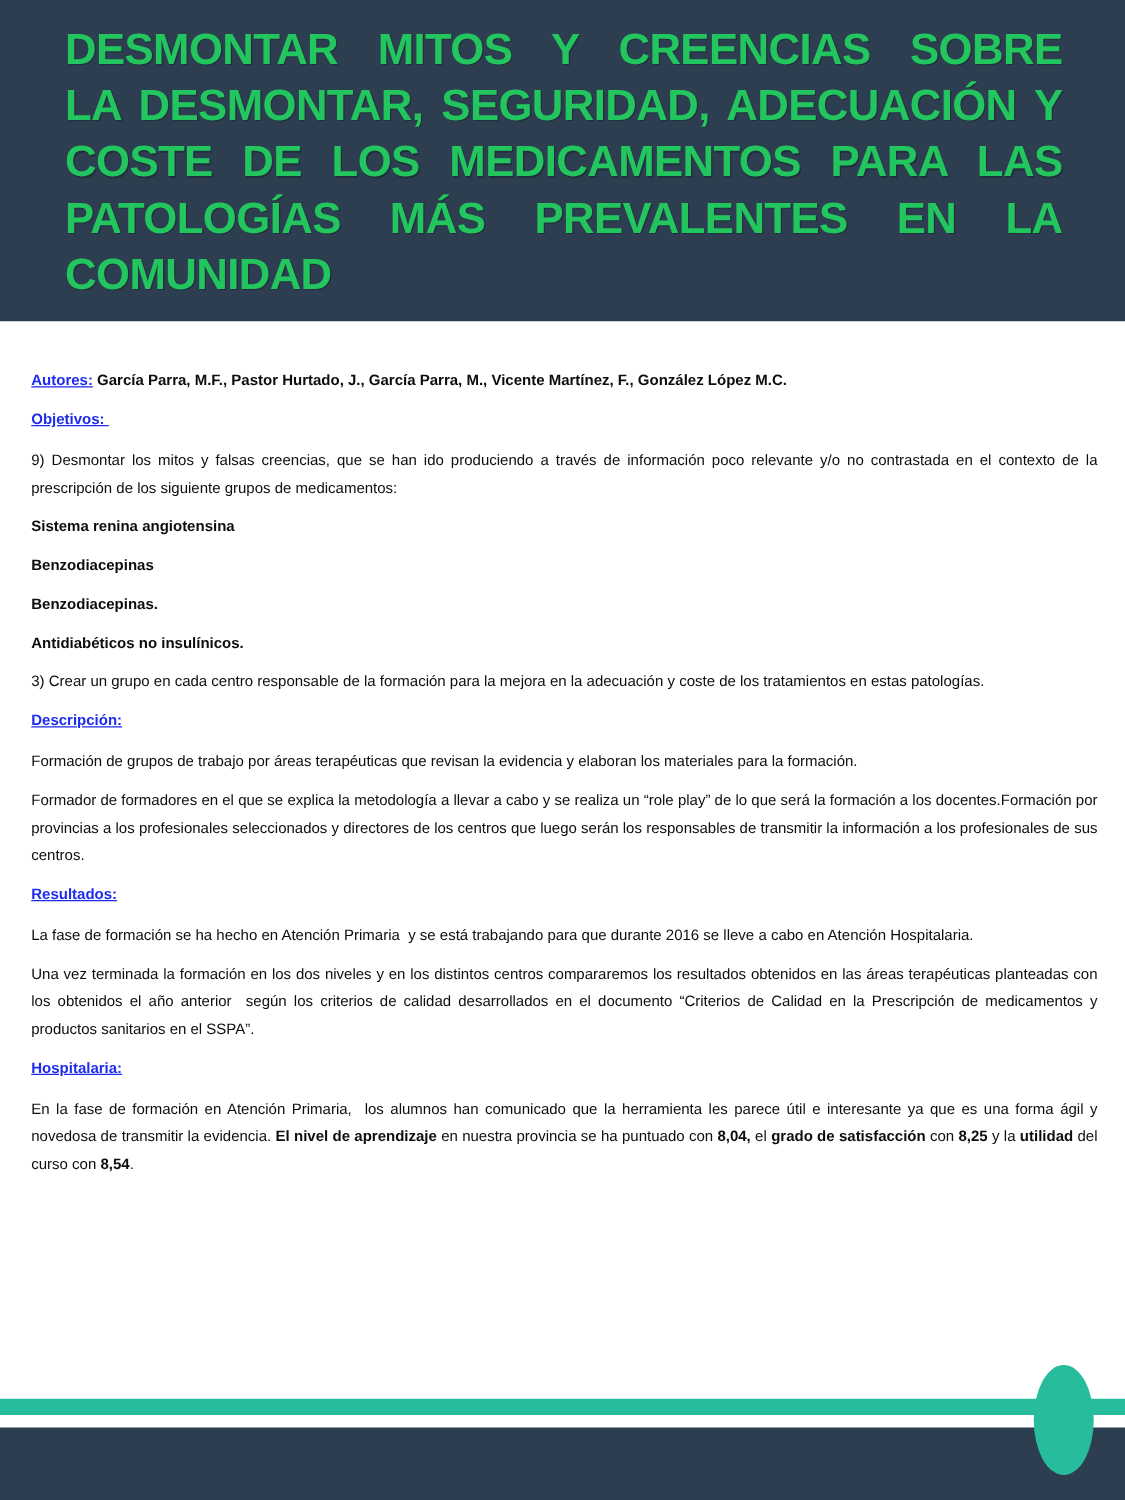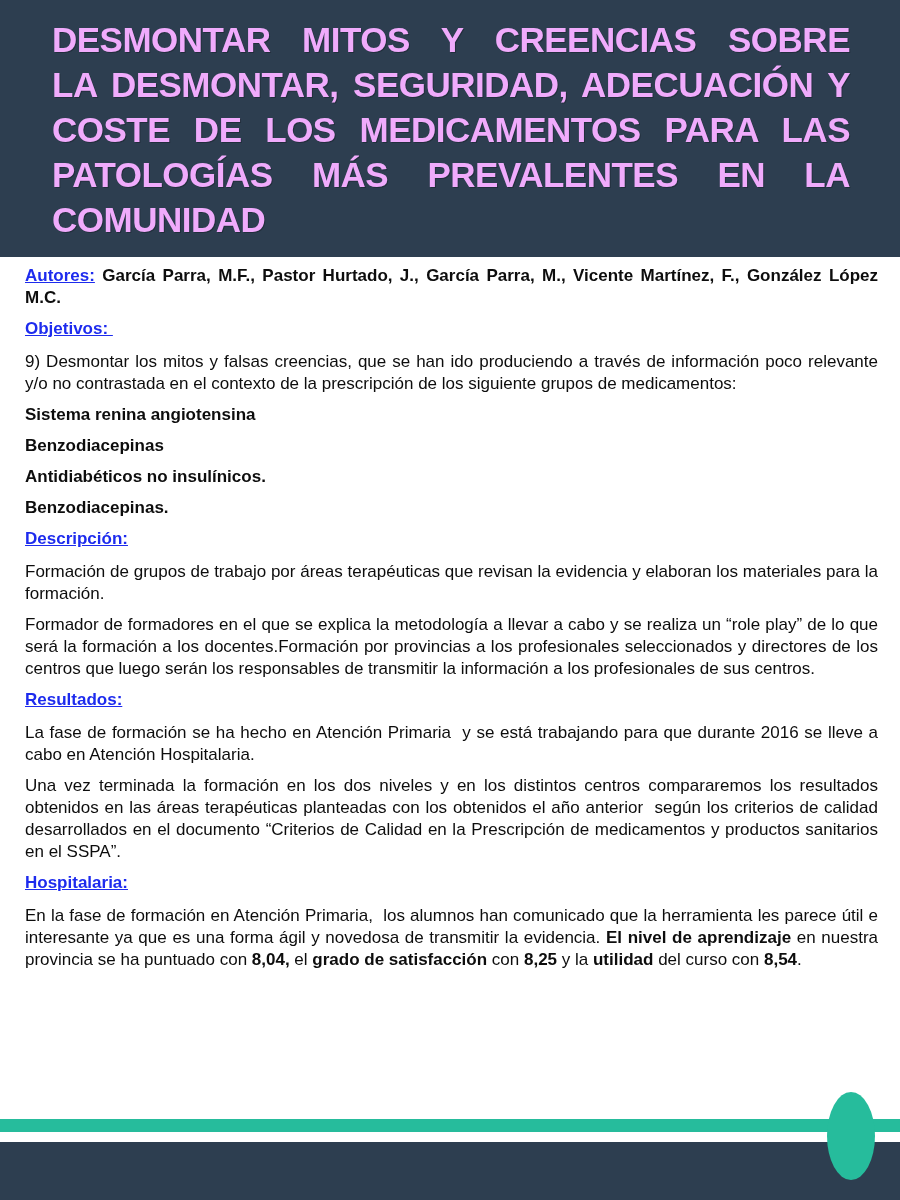--- a/index.html
+++ b/index.html
@@ -20,38 +20,38 @@
   }
 
   
   .banner{
     position:absolute;top:0;left:0;right:0;
     height:257px;
     background:var(--banner-bg);
     padding:17px 50px 0 52px;
   }
   .t-line{
-    color:#f0abfc;
+    color:#22c55e;
     font-weight:700;
     font-size:35px;
     line-height:45px;
     letter-spacing:-0.5px;
     text-align:justify;
     text-align-last:justify;
     white-space:normal;
     text-shadow:1px 1px 0 rgba(0,0,0,0.25);
   }
   .t-line.t-last{text-align-last:left;}
 
   
   .content{
     position:absolute;top:257px;left:0;right:0;
-    padding:8px 22px 0 25px;
+    padding:36px 22px 0 25px;
     color:var(--body-text);
-    font-size:17px;
+    font-size:12px;
     line-height:22px;
   }
   .content p{
     margin:0 0 9px 0;
     text-align:justify;
   }
   .seg{white-space:pre-wrap;}
   .seg.b{font-weight:700;}
   .seg.h{
     color:var(--heading-blue);
@@ -94,22 +94,23 @@
       <div class="t-line t-last">COMUNIDAD</div>
     </h1>
   </header>
 
   <main class="content">
     <p><span class="seg h">Autores:</span><span class="seg b"> García Parra, M.F., Pastor Hurtado, J., García Parra, M., Vicente Martínez, F., González López M.C.</span></p>
     <p class="heading-block"><span class="seg h">Objetivos: </span></p>
     <p><span class="seg">9) Desmontar los mitos y falsas creencias, que se han ido produciendo a través de información poco relevante y/o no contrastada en el contexto de la prescripción de los siguiente grupos de medicamentos:</span></p>
     <p><span class="seg b">Sistema renina angiotensina</span></p>
     <p><span class="seg b">Benzodiacepinas</span></p>
+    <p><span class="seg b">Benzodiacepinas.</span></p>
     <p><span class="seg b">Antidiabéticos no insulínicos.</span></p>
-    <p><span class="seg b">Benzodiacepinas.</span></p>
+    <p><span class="seg">3) Crear un grupo en cada centro responsable de la formación para la mejora en la adecuación y coste de los tratamientos en estas patologías.</span></p>
     <p class="heading-block"><span class="seg h">Descripción:</span></p>
     <p><span class="seg">Formación de grupos de trabajo por áreas terapéuticas que revisan la evidencia y elaboran los materiales para la formación.</span></p>
     <p><span class="seg">Formador de formadores en el que se explica la metodología a llevar a cabo y se realiza un “role play” de lo que será la formación a los docentes.Formación por provincias a los profesionales seleccionados y directores de los centros que luego serán los responsables de transmitir la información a los profesionales de sus centros.</span></p>
     <p class="heading-block"><span class="seg h">Resultados:</span></p>
     <p><span class="seg">La fase de formación se ha hecho en Atención Primaria  y se está trabajando para que durante 2016 se lleve a cabo en Atención Hospitalaria.</span></p>
     <p><span class="seg">Una vez terminada la formación en los dos niveles y en los distintos centros compararemos los resultados obtenidos en las áreas terapéuticas planteadas con los obtenidos el año anterior  según los criterios de calidad desarrollados en el documento “Criterios de Calidad en la Prescripción de medicamentos y productos sanitarios en el SSPA”.</span></p>
     <p class="heading-block"><span class="seg h">Hospitalaria:</span></p>
     <p><span class="seg">En la fase de formación en Atención Primaria,  los alumnos han comunicado que la herramienta les parece útil e interesante ya que es una forma ágil y novedosa de transmitir la evidencia. </span><span class="seg b">El nivel de aprendizaje</span><span class="seg"> en nuestra provincia se ha puntuado con </span><span class="seg b">8,04,</span><span class="seg"> el </span><span class="seg b">grado de satisfacción</span><span class="seg"> con </span><span class="seg b">8,25</span><span class="seg"> y la </span><span class="seg b">utilidad</span><span class="seg"> del curso con </span><span class="seg b">8,54</span><span class="seg">.</span></p>
   </main>
 

